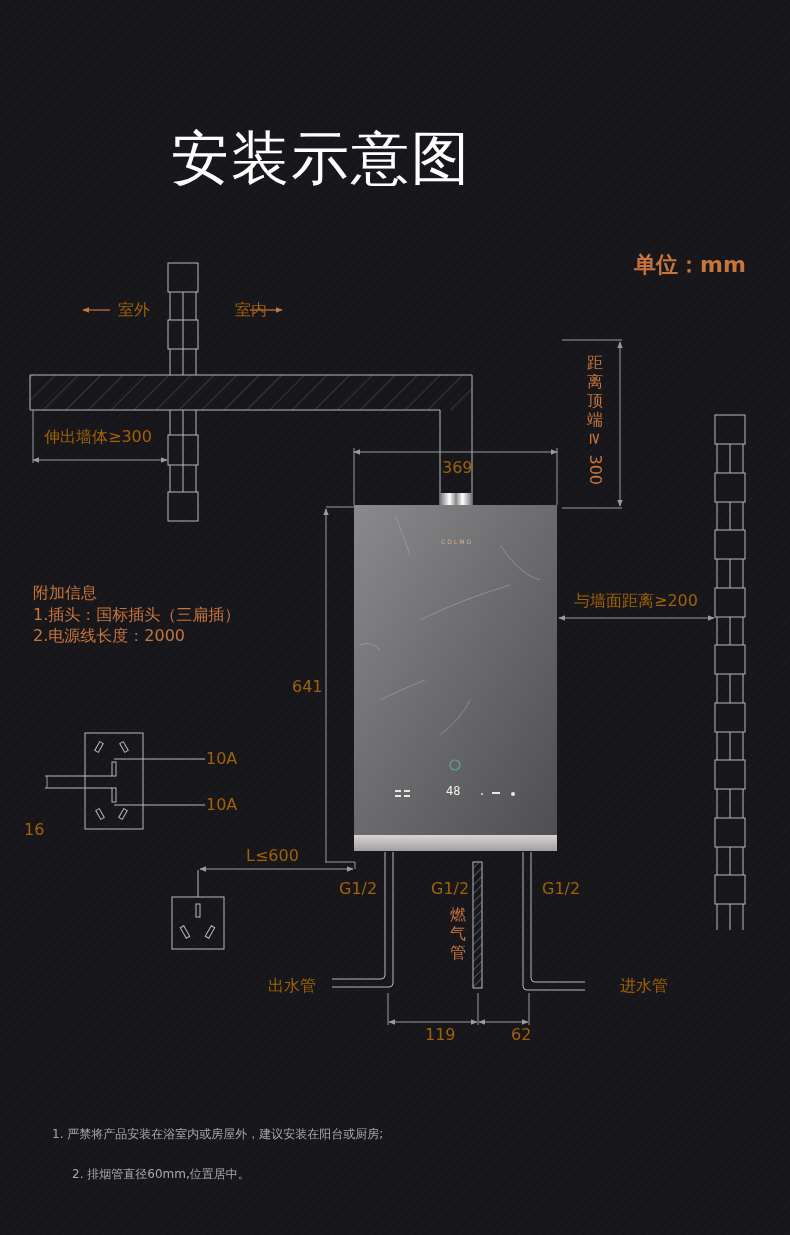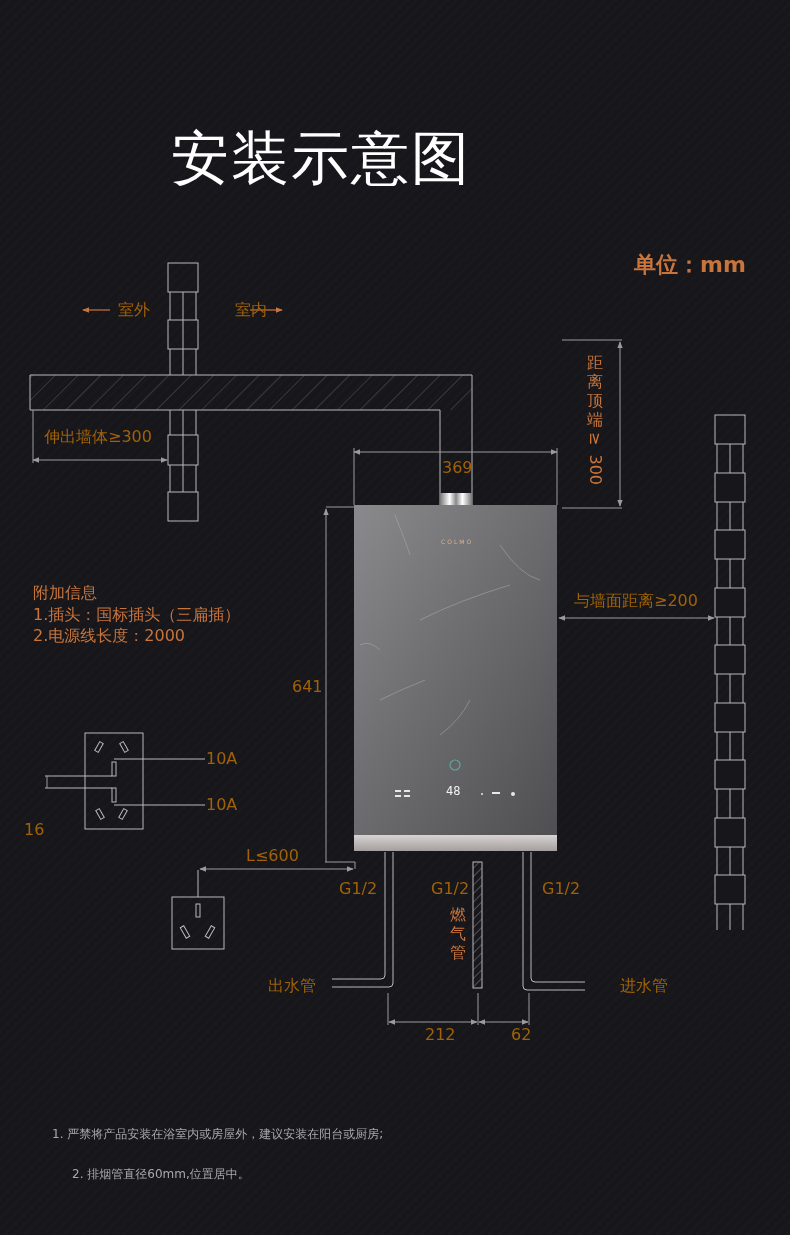--- a/index.html
+++ b/index.html
@@ -206,20 +206,20 @@
 <div class="lbl" style="left:339px;top:881px;">G1/2</div>
 <div class="lbl" style="left:431px;top:881px;">G1/2</div>
 <div class="lbl" style="left:542px;top:881px;">G1/2</div>
 <div class="vtext" style="left:449px;top:905px;">
   <div>燃</div>
   <div>气</div>
   <div>管</div>
 </div>
 <div class="lbl" style="left:268px;top:978px;">出水管</div>
 <div class="lbl" style="left:598px;top:978px;margin-left:22px;">进水管</div>
-<div class="lbl" style="left:425px;top:1027px;">212</div>
+<div class="lbl" style="left:425px;top:1027px;">119</div>
 <div class="lbl" style="left:511px;top:1027px;">62</div>
 
 <div class="lbl" style="left:441px;top:539px;font-size:6px;letter-spacing:2px;color:#d9b38a;">COLMO</div>
 <div class="lbl" style="left:446px;top:785px;font-size:12px;color:#f2f2f2;font-family:'DejaVu Sans Mono',monospace;">48</div>
 
 <div class="note" style="top:1126px;">1. 严禁将产品安装在浴室内或房屋外，建议安装在阳台或厨房;</div>
 <div class="note" style="top:1166px;margin-left:20px;">2. 排烟管直径60mm,位置居中。</div>
 
 </body></html>

